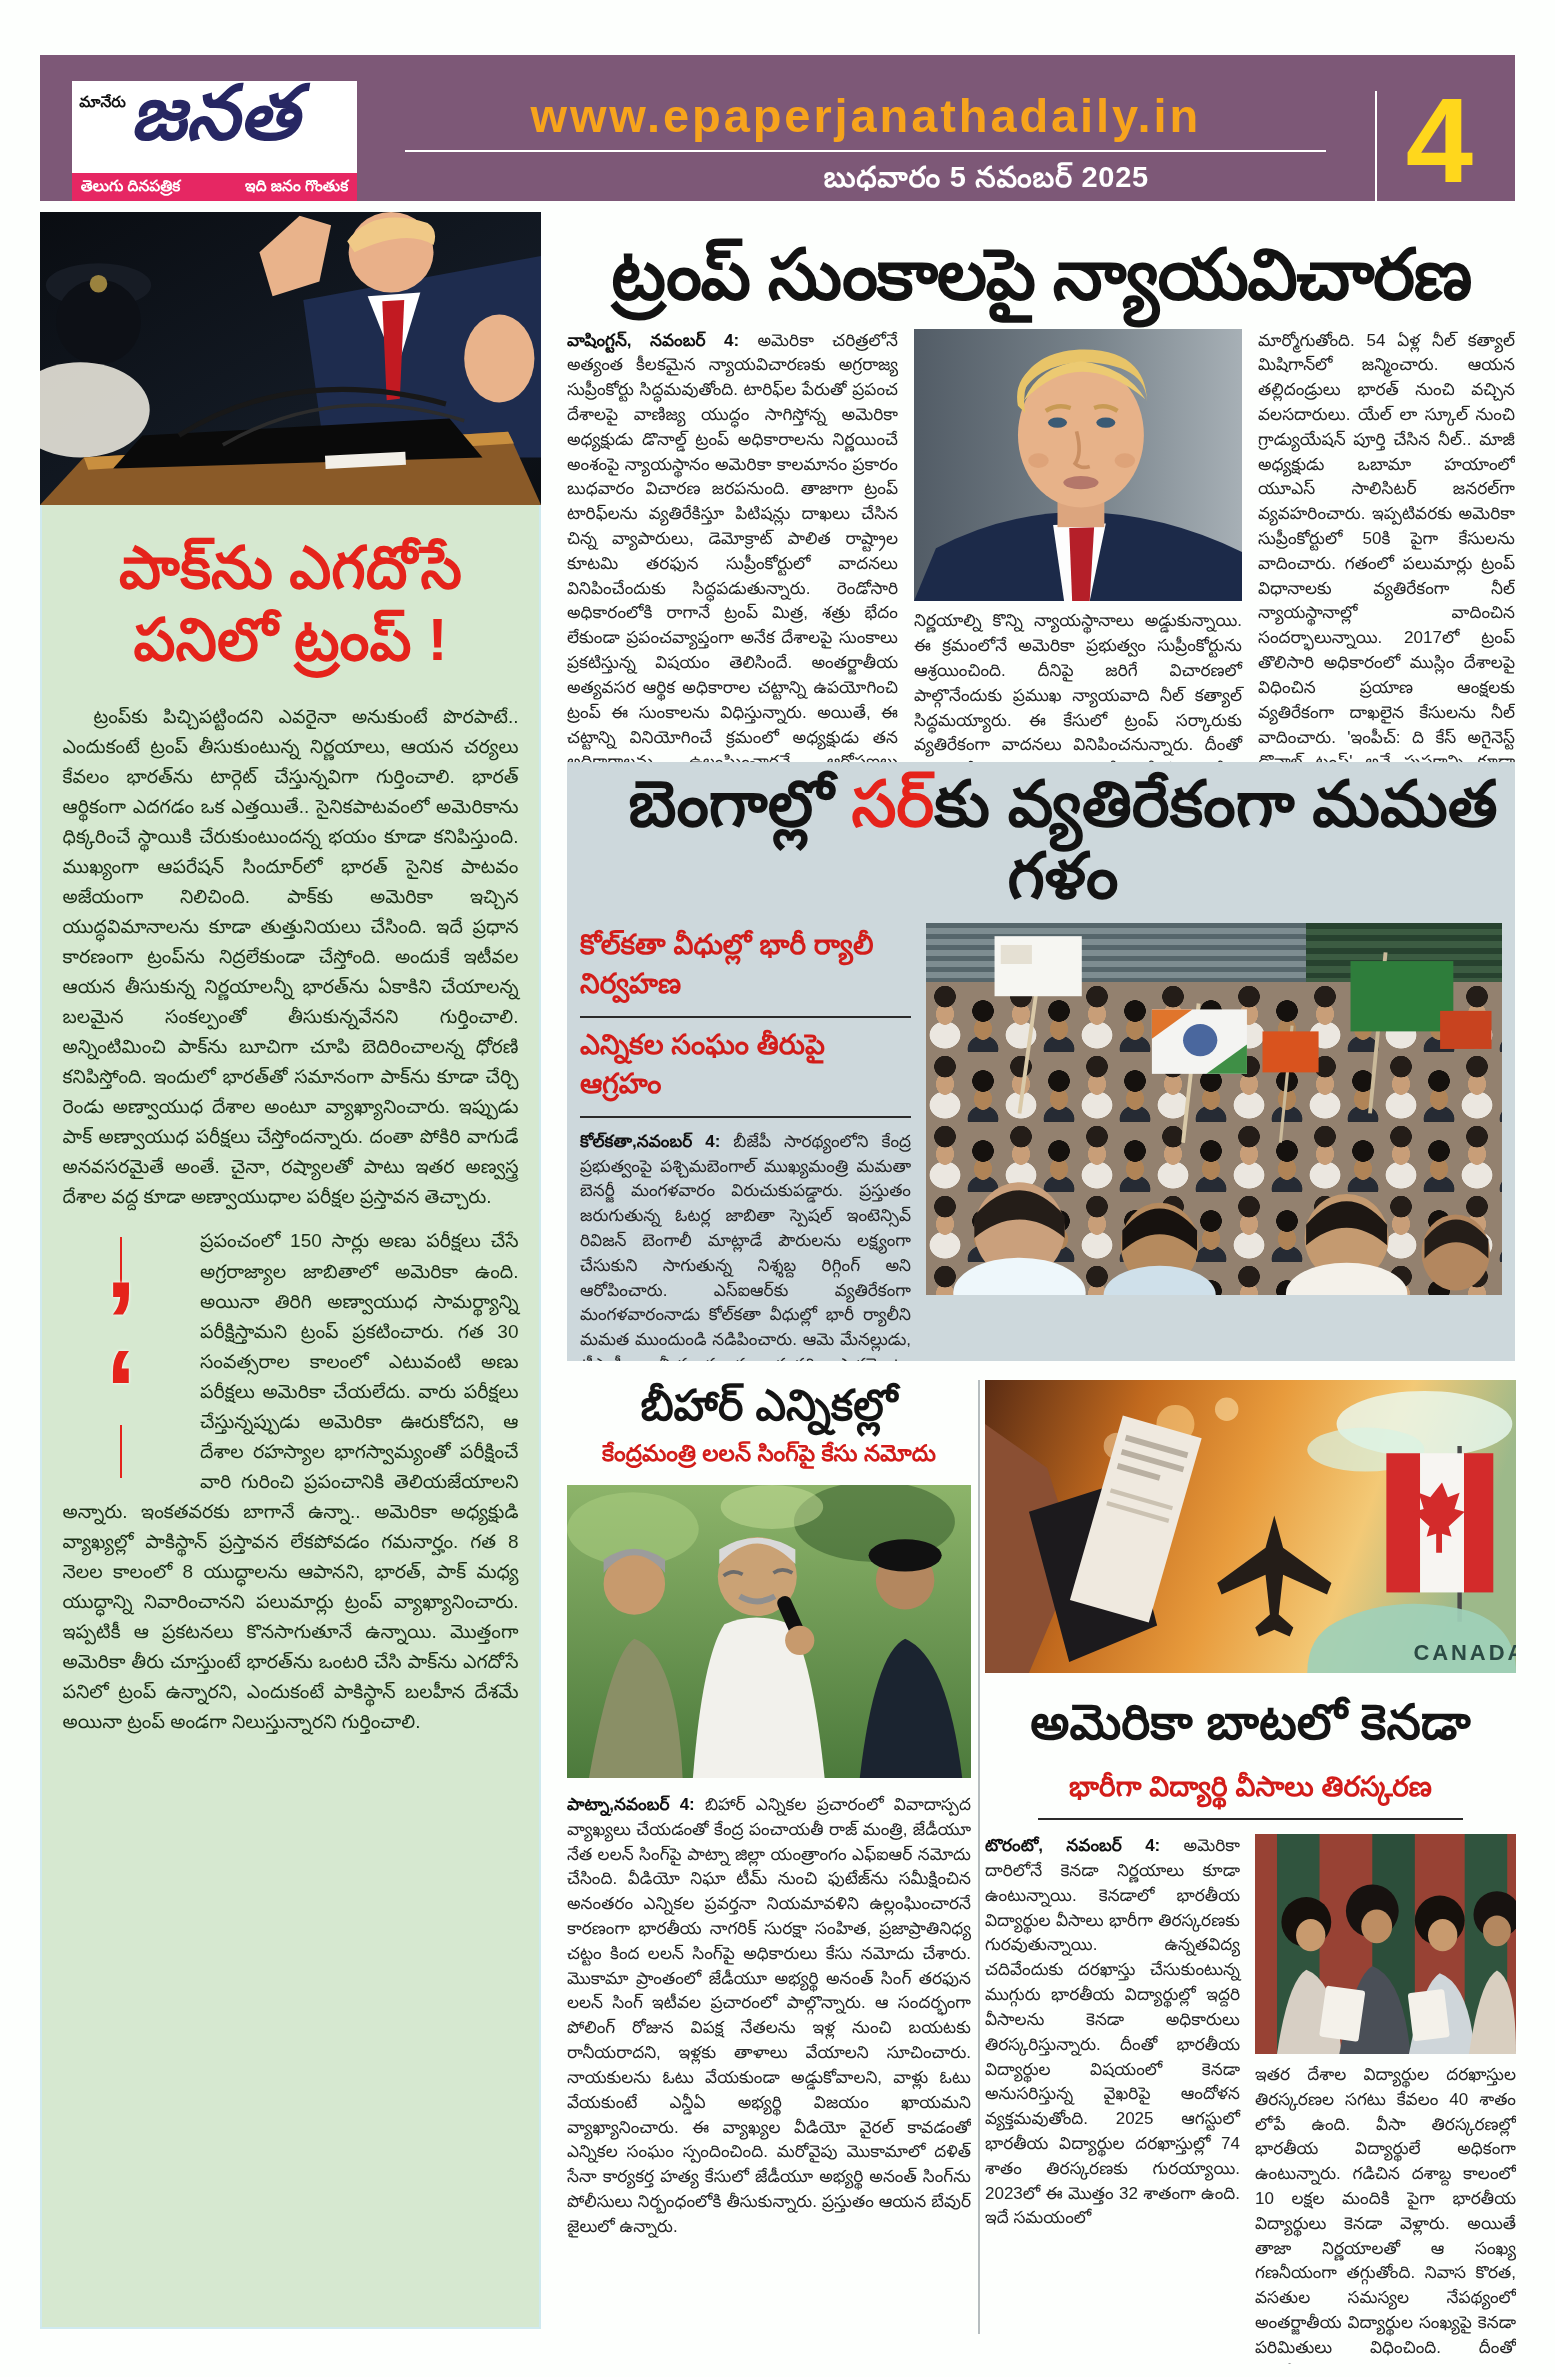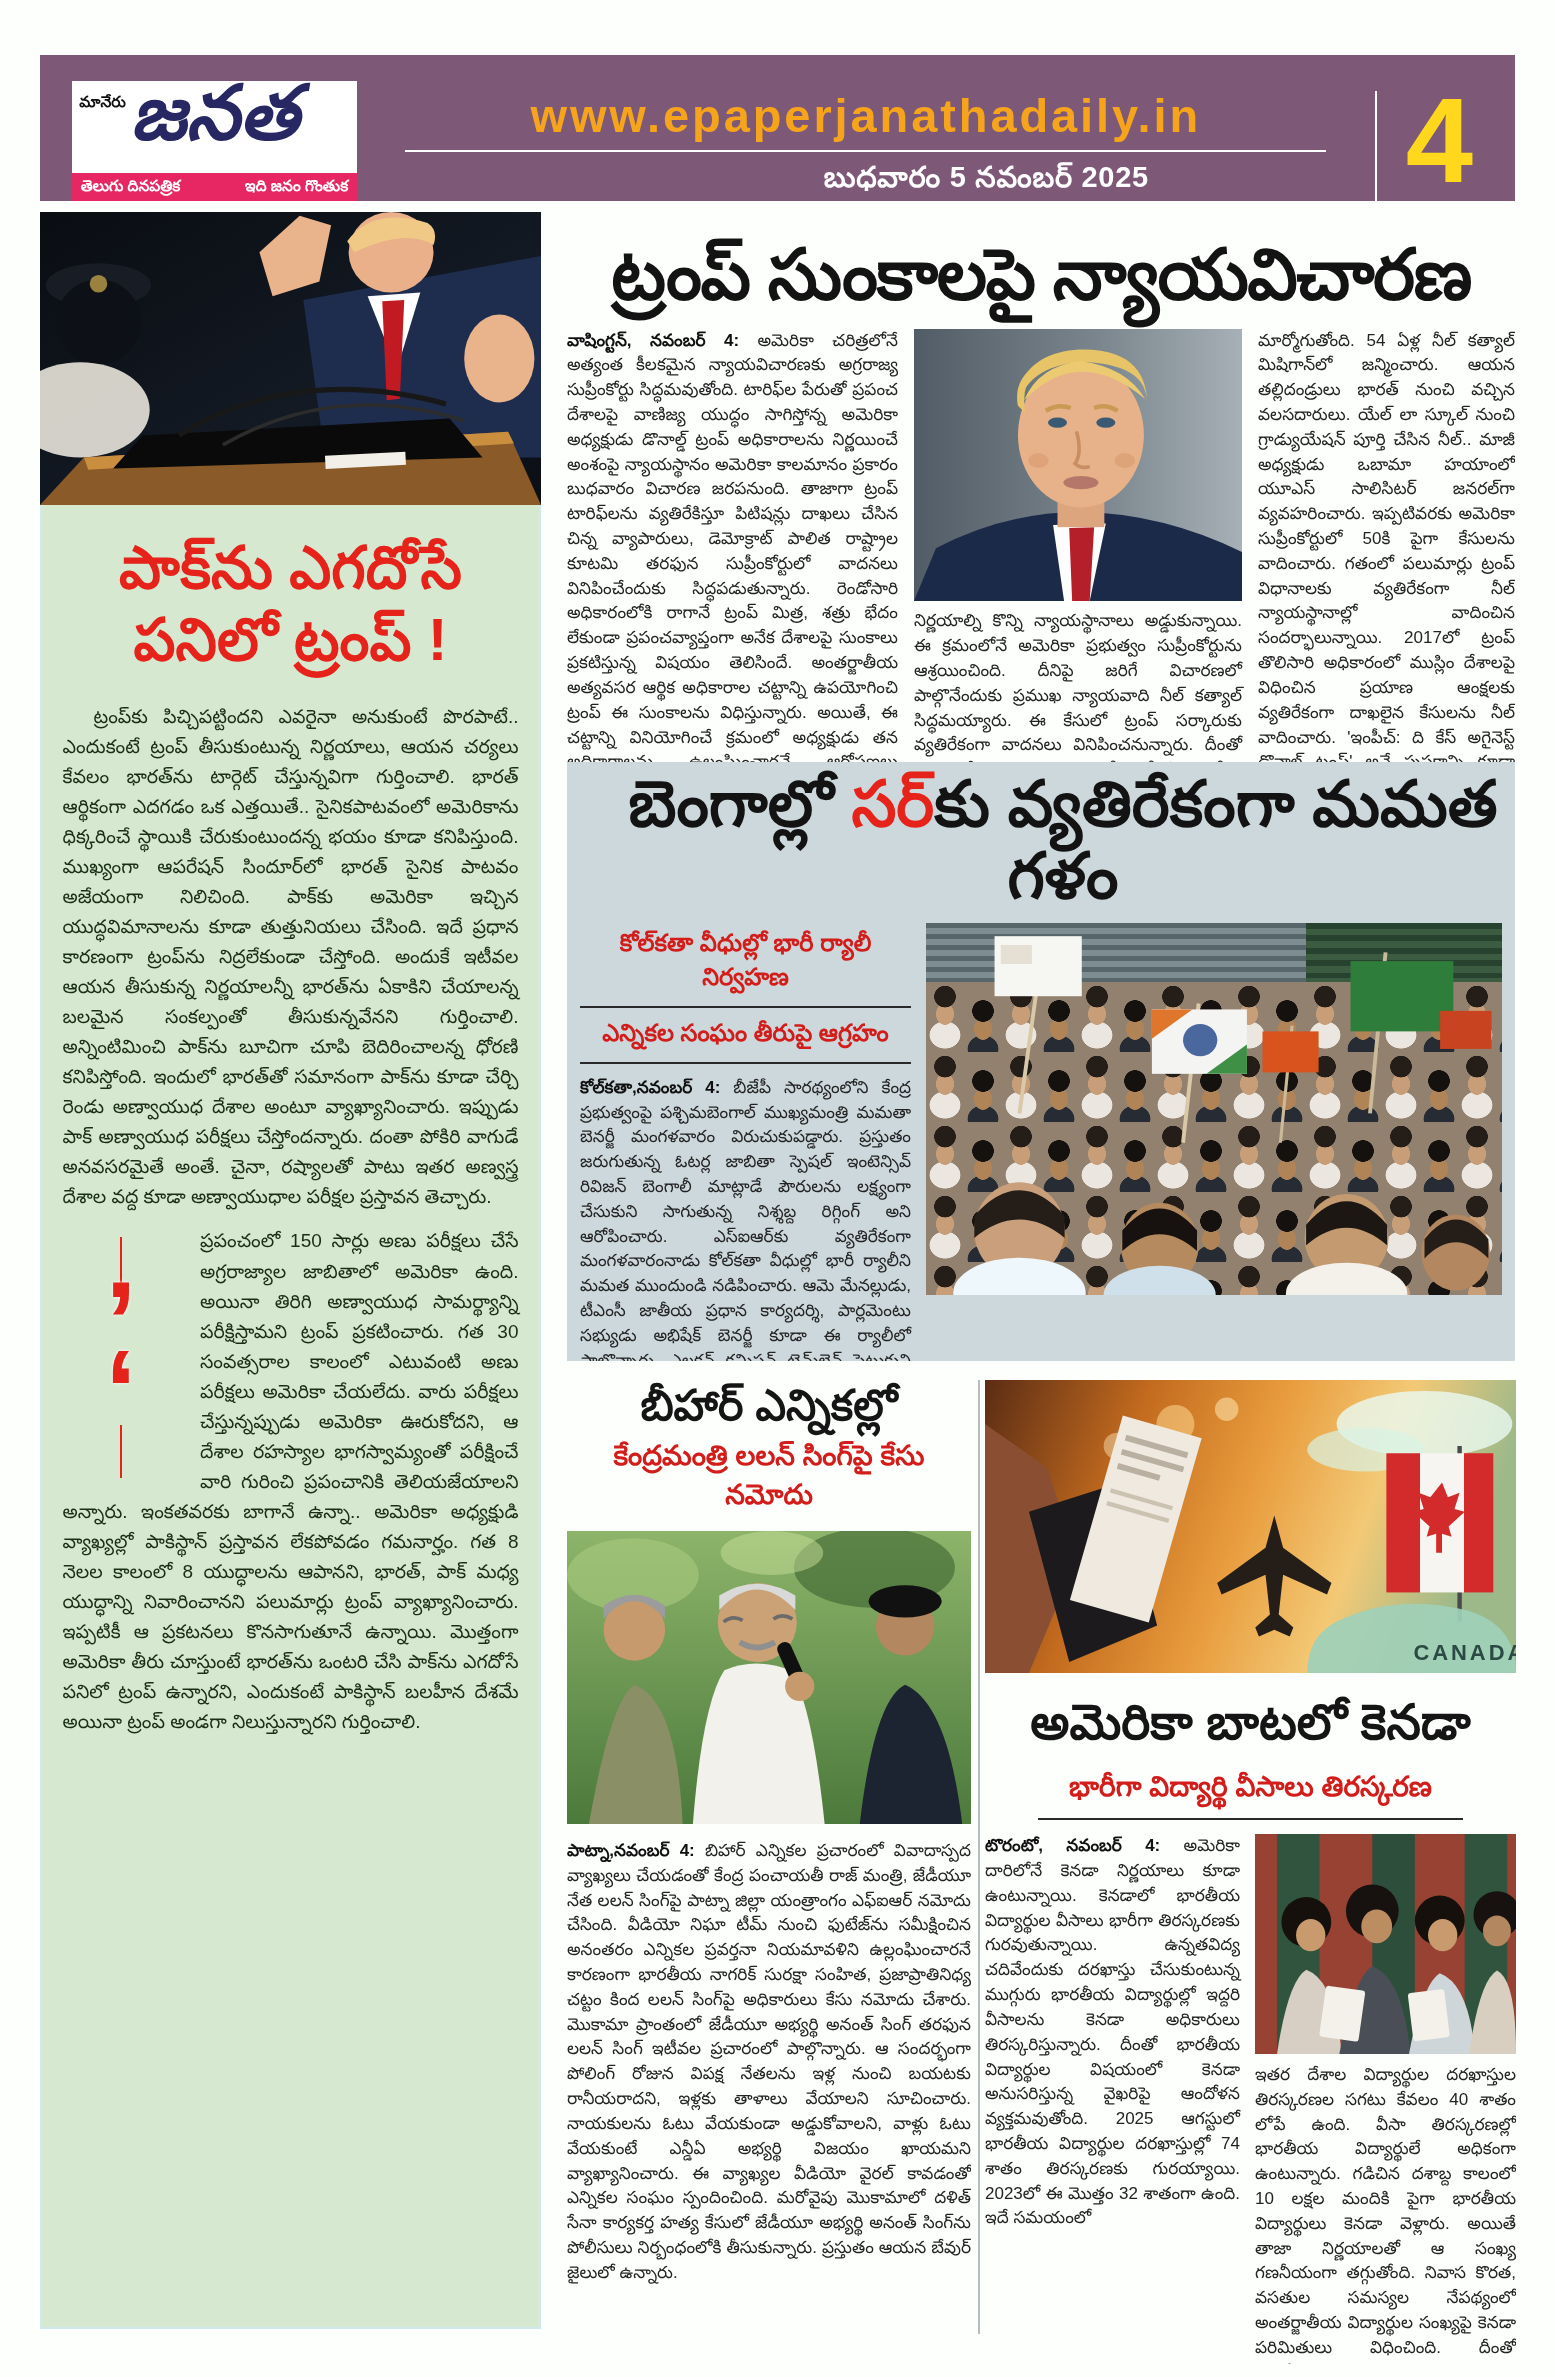--- a/index.html
+++ b/index.html
@@ -59,42 +59,42 @@
   .bullet .dot { width:13px; height:13px; border-radius:50%; background:#e5231b; flex:none; }
   .photo-trump-face { width:328px; height:272px; margin-bottom:8.8px; }
   
   .bengal { position:absolute; left:567px; top:762px; width:948px; height:599px;
     background:#cdd8dc; overflow:hidden; padding-top:2.9px; }
   .bengal-headline { text-align:center; font-size:64px; font-weight:900; color:#131313;
     line-height:1.12; padding:4.4px 0 10.2px;margin-left:44px; }
   .bengal-red { color:#e5231b; }
   .bengal-main { display:flex; gap:14.6px; padding:0 13px; }
   .bengal-left { width:331px; flex:none; }
-  .subhead { color:#d21d1a; font-weight:bold; font-size:24px; text-align:center;
+  .subhead { color:#d21d1a; font-weight:bold; font-size:28px; 
     padding:5.9px 0 8.8px; border-bottom:2.2px solid #2a2a2a; margin-bottom:5.9px; }
   .subhead.last { margin-bottom:11.7px; }
   .photo-rally { flex:1; height:372px; position:relative; overflow:hidden; }
   .rally-building { position:absolute; top:0; left:0; right:0; height:70px;
     background:repeating-linear-gradient(180deg,#56666b 0 5.1px,#7e8d91 5.1px 11px); }
   .rally-shutter { position:absolute; top:0; right:0; width:34%; height:110px;
     background:repeating-linear-gradient(180deg,#27422f 0 5.9px,#3c5c42 5.9px 12.4px); }
   .rally-crowd { position:absolute; left:0; right:0; bottom:0; top:59px; background-color:#93816f;
     background-image:
       radial-gradient(17.6px 17.6px at 19px 14.6px,#241d18 60%,transparent 63%),
       radial-gradient(17.6px 17.6px at 57px 29px,#15110e 60%,transparent 63%),
       radial-gradient(14.6px 17.6px at 19px 32px,#c89e78 60%,transparent 63%),
       radial-gradient(14.6px 17.6px at 57px 47px,#b08457 60%,transparent 63%),
       radial-gradient(25px 22px at 19px 53px,#ebe7e0 60%,transparent 63%),
       radial-gradient(25px 22px at 57px 67px,#262b34 60%,transparent 63%);
     background-size:76px 70px; }
   .rally-flags { position:absolute; inset:0; }
   
   .bihar { position:absolute; left:567px; top:1380px; width:404px; }
   .bihar-headline { font-size:43px; font-weight:900; text-align:center; color:#151515; line-height:1.2; }
-  .bihar-subhead { color:#d21d1a; font-size:28px; font-weight:bold; text-align:center; margin:8.8px 0 13px; }
+  .bihar-subhead { color:#d21d1a; font-size:23px; font-weight:bold; text-align:center; margin:8.8px 0 13px; }
   .photo-bihar { width:100%; height:293px; }
   .bihar-body { margin-top:14.6px; height:543px; overflow:hidden; }
   
   .canada { position:absolute; left:985px; top:1380px; width:531px; }
   .photo-canada { width:100%; height:293px; }
   .canada-headline { font-size:49px; font-weight:900; text-align:center; color:#151515; margin:20.5px 0 8.8px; }
   .canada-subhead { color:#d21d1a; font-size:28px; font-weight:bold; text-align:center;
     padding-bottom:7.3px; border-bottom:2.2px solid #2a2a2a; width:80%; margin:0 auto 14.6px; }
   .canada-cols { display:flex; gap:15px; height:530px; overflow:hidden; }
   .c-col { flex:1; }

